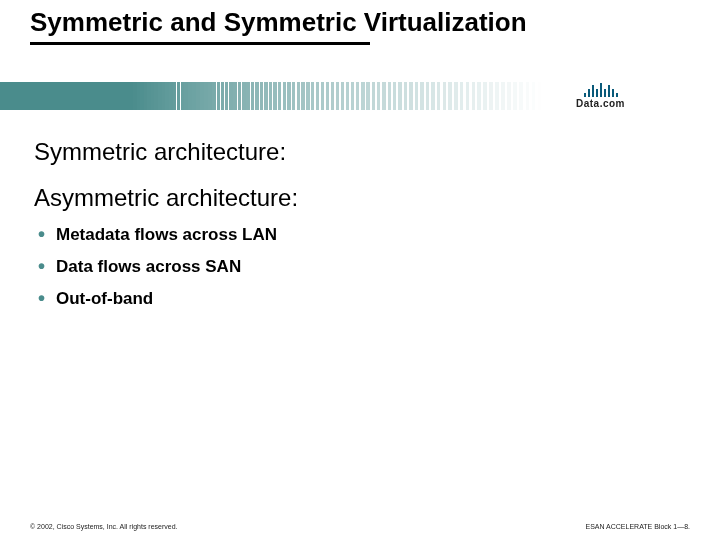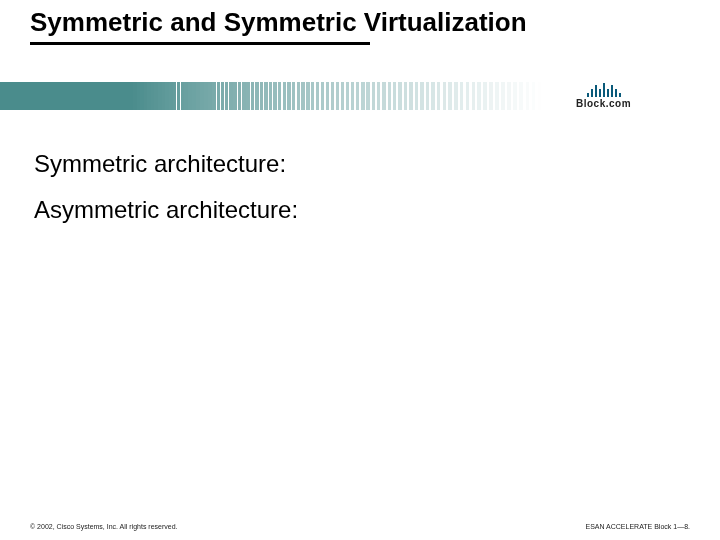--- a/index.html
+++ b/index.html
@@ -80,21 +80,21 @@
     position: absolute;
     top: 130px;
     left: 34px;
     right: 30px;
   }
   .section-head {
     font-size: 24px;
     font-weight: normal;
     color: #000;
     margin-bottom: 12px;
-    margin-top: 20px;
+    margin-top: 8px;
   }
   .bullets {
     list-style: none;
     padding-left: 22px;
   }
   .bullets li {
     font-size: 17px;
     font-weight: bold;
     color: #000;
     margin: 10px 0;
@@ -229,28 +229,33 @@
         <div class="cb" style="height:4px"></div>
         <div class="cb" style="height:8px"></div>
         <div class="cb" style="height:12px"></div>
         <div class="cb" style="height:8px"></div>
         <div class="cb" style="height:14px"></div>
         <div class="cb" style="height:8px"></div>
         <div class="cb" style="height:12px"></div>
         <div class="cb" style="height:8px"></div>
         <div class="cb" style="height:4px"></div>
       </div>
-      <div class="cisco-text">Block.com</div>
+      <div class="cisco-text">Data.com</div>
     </div>
   </div>
 </div>
 
 <div class="content">
   <div class="section-head">Symmetric architecture:</div>
   <ul class="bullets">
   </ul>
   <div class="section-head" style="margin-top:18px">Asymmetric architecture:</div>
+  <ul class="bullets">
+    <li>Metadata flows across LAN</li>
+    <li>Data flows across SAN</li>
+    <li>Out-of-band</li>
+  </ul>
 </div>
 
 <div class="footer">
   <span>© 2002, Cisco Systems, Inc. All rights reserved.</span>
   <span>ESAN ACCELERATE Block 1—8.</span>
 </div>
 
 </body></html>

